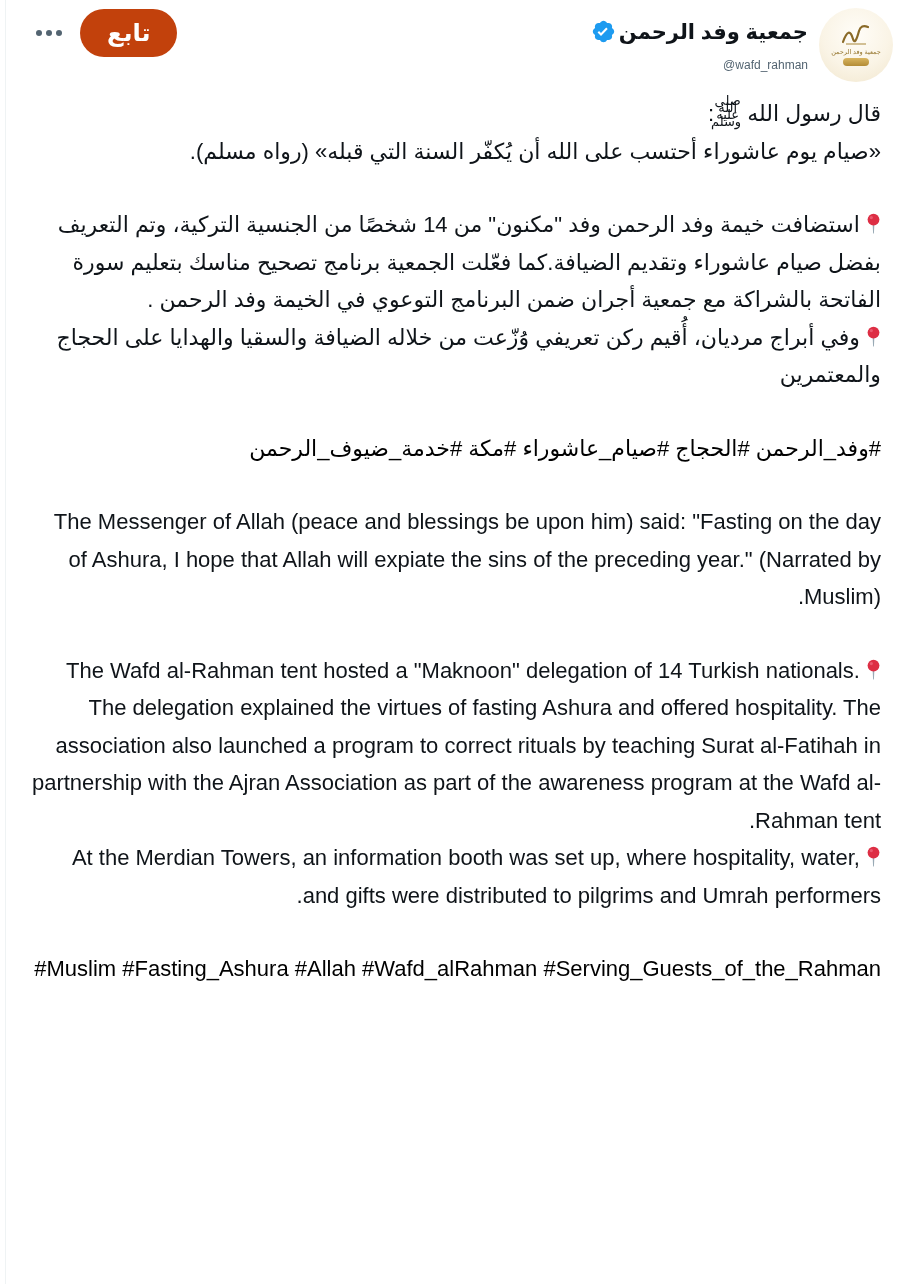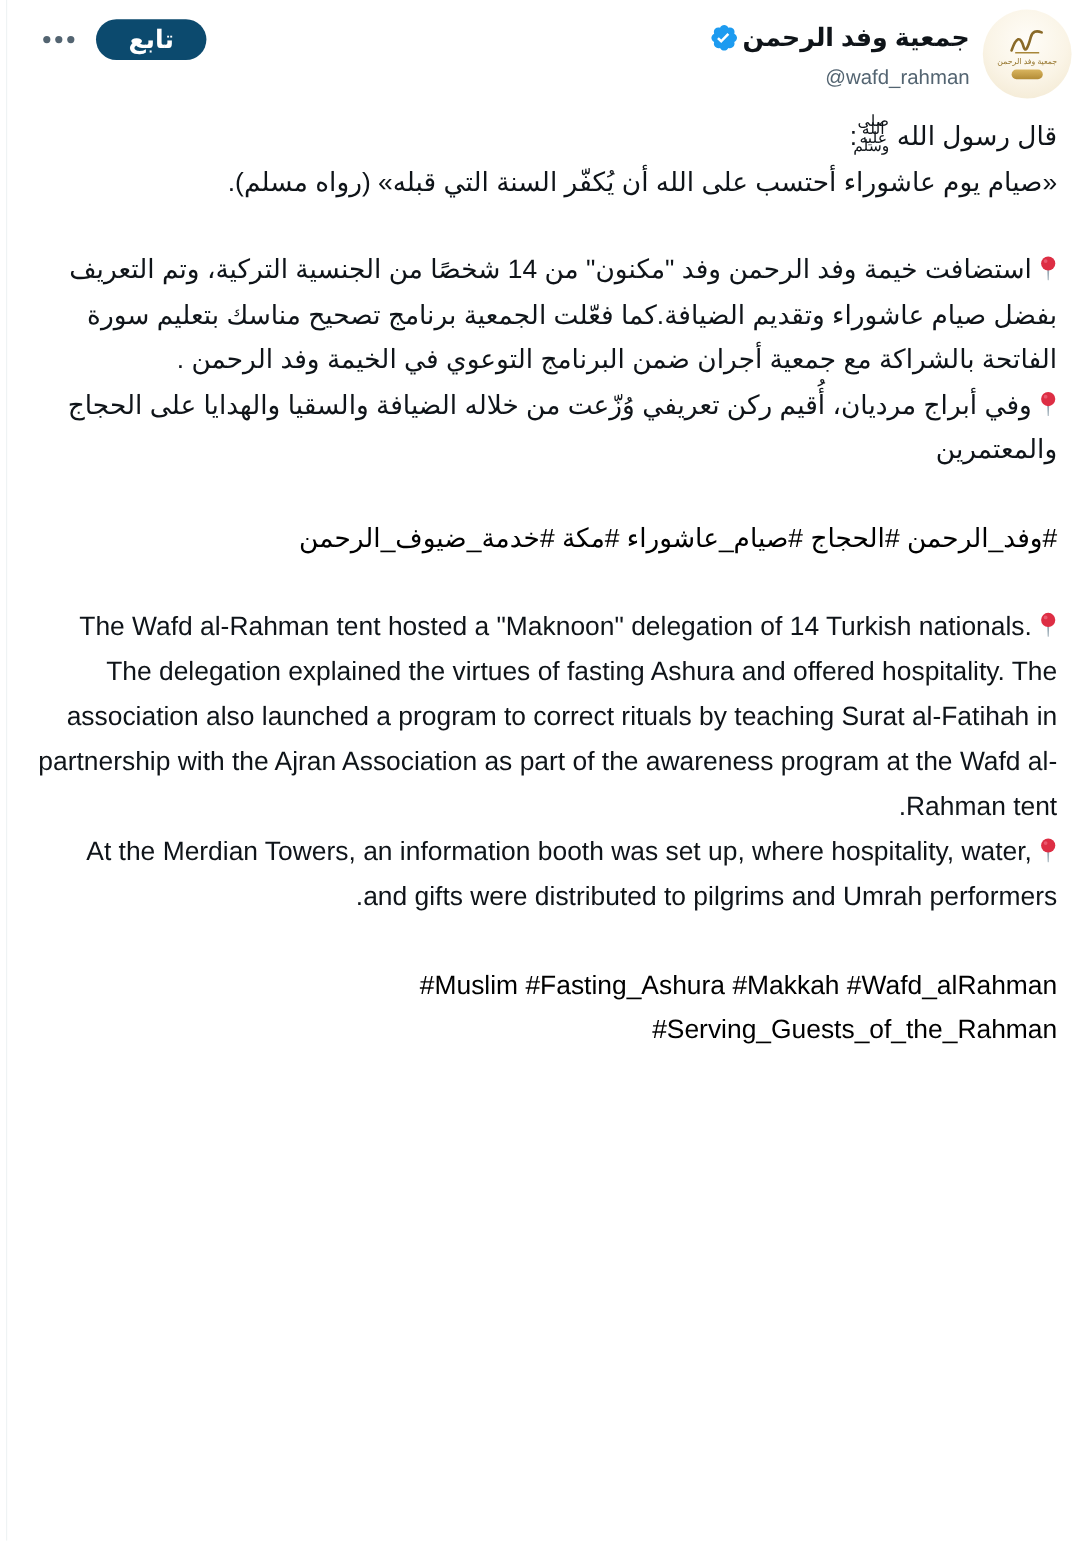--- a/index.html
+++ b/index.html
@@ -11,31 +11,31 @@
     margin-left:5px;height:1284px;box-sizing:border-box;
     border-left:1px solid #eff3f4;
     padding:8px 8px 0 24px;
   }
   
   .header{display:flex;align-items:flex-start;}
   .controls{display:flex;align-items:center;gap:12px;height:50px;}
   .more{display:flex;gap:4px;align-items:center;padding:6px;cursor:pointer;}
   .more .dot{width:6px;height:6px;border-radius:50%;background:#536471;}
   .follow{
-    background:#0c4a6e;color:#fff;border:none;border-radius:24px;
-    height:34px;padding:0 27px;font-size:21px;font-weight:700;
+    background:#c2410c;color:#fff;border:none;border-radius:24px;
+    height:48px;padding:0 27px;font-size:24px;font-weight:700;
     font-family:inherit;cursor:pointer;
   }
   .right{margin-left:auto;display:flex;gap:11px;align-items:center;}
   .user{display:flex;flex-direction:column;align-items:flex-end;padding-top:5px;}
   .nameline{display:flex;align-items:center;gap:3px;}
   .vbadge{display:inline-flex;}
   .vbadge svg{display:block;}
   .name{font-weight:700;font-size:21px;line-height:26px;}
-  .handle{color:#536471;font-size:17px;line-height:24px;margin-top:8px;}
+  .handle{color:#536471;font-size:12px;line-height:24px;margin-top:8px;}
   .avatar{
     width:74px;height:74px;border-radius:50%;flex:0 0 74px;
     background:radial-gradient(circle at 50% 35%,#fffdf8 0%,#faf4e6 55%,#f1e6cd 100%);
     display:flex;flex-direction:column;align-items:center;justify-content:center;
     gap:2px;overflow:hidden;cursor:pointer;
   }
   .logo-mark svg{display:block;}
   .logo-text{font-size:6.5px;line-height:7px;color:#96762e;white-space:nowrap;}
   .logo-pill{width:26px;height:8px;border-radius:4px;background:linear-gradient(#d9b55f,#b38c36);margin-top:1px;}
   
@@ -101,25 +101,26 @@
       <p class="para" dir="rtl"><span class="pin"><svg width="15" height="22" viewBox="0 0 16 23">
             <path d="M7.1 12 L8.9 12 L8.45 21.3 a.45 .45 0 0 1 -.9 0 Z" fill="#99aab5"></path>
             <circle cx="8" cy="6.8" r="6.3" fill="#dd2e44"></circle>
             <circle cx="5.7" cy="4.6" r="1.7" fill="#ea596e"></circle>
           </svg></span> استضافت خيمة وفد الرحمن وفد "مكنون" من 14 شخصًا من الجنسية التركية، وتم التعريف بفضل صيام عاشوراء وتقديم الضيافة.كما فعّلت الجمعية برنامج تصحيح مناسك  بتعليم سورة الفاتحة بالشراكة مع جمعية أجران ضمن البرنامج التوعوي في الخيمة وفد الرحمن .<br><span class="pin"><svg width="15" height="22" viewBox="0 0 16 23">
             <path d="M7.1 12 L8.9 12 L8.45 21.3 a.45 .45 0 0 1 -.9 0 Z" fill="#99aab5"></path>
             <circle cx="8" cy="6.8" r="6.3" fill="#dd2e44"></circle>
             <circle cx="5.7" cy="4.6" r="1.7" fill="#ea596e"></circle>
           </svg></span> وفي أبراج مرديان، أُقيم ركن تعريفي وُزّعت من خلاله الضيافة والسقيا والهدايا على الحجاج والمعتمرين</p>
       <p class="para tags" dir="rtl"><a class="taglink" dir="rtl" href="#">#وفد_الرحمن</a> <a class="taglink" dir="rtl" href="#">#الحجاج</a> <a class="taglink" dir="rtl" href="#">#صيام_عاشوراء</a> <a class="taglink" dir="rtl" href="#">#مكة</a> <a class="taglink" dir="rtl" href="#">#خدمة_ضيوف_الرحمن</a></p>
+      <p class="para" dir="rtl">The Messenger of Allah (peace and blessings be upon him) said: "Fasting on the day of Ashura, I hope that Allah will expiate the sins of the preceding year." (Narrated by Muslim).</p>
       <p class="para" dir="rtl"><span class="pin"><svg width="15" height="22" viewBox="0 0 16 23">
             <path d="M7.1 12 L8.9 12 L8.45 21.3 a.45 .45 0 0 1 -.9 0 Z" fill="#99aab5"></path>
             <circle cx="8" cy="6.8" r="6.3" fill="#dd2e44"></circle>
             <circle cx="5.7" cy="4.6" r="1.7" fill="#ea596e"></circle>
           </svg></span> The Wafd al-Rahman tent hosted a "Maknoon" delegation of 14 Turkish nationals. The delegation explained the virtues of fasting Ashura and offered hospitality. The association also launched a program to correct rituals by teaching Surat al-Fatihah in partnership with the Ajran Association as part of the awareness program at the Wafd al-Rahman tent.<br><span class="pin"><svg width="15" height="22" viewBox="0 0 16 23">
             <path d="M7.1 12 L8.9 12 L8.45 21.3 a.45 .45 0 0 1 -.9 0 Z" fill="#99aab5"></path>
             <circle cx="8" cy="6.8" r="6.3" fill="#dd2e44"></circle>
             <circle cx="5.7" cy="4.6" r="1.7" fill="#ea596e"></circle>
           </svg></span> At the Merdian Towers, an information booth was set up, where hospitality, water, and gifts were distributed to pilgrims and Umrah performers.</p>
-      <p class="para tags" dir="ltr"><a class="taglink" dir="ltr" href="#">#Muslim</a> <a class="taglink" dir="ltr" href="#">#Fasting_Ashura</a> <a class="taglink" dir="ltr" href="#">#Makkah</a> <a class="taglink" dir="ltr" href="#">#Wafd_alRahman</a> <a class="taglink" dir="ltr" href="#">#Serving_Guests_of_the_Rahman</a></p>
+      <p class="para tags" dir="ltr"><a class="taglink" dir="ltr" href="#">#Muslim</a> <a class="taglink" dir="ltr" href="#">#Fasting_Ashura</a> <a class="taglink" dir="ltr" href="#">#Allah</a> <a class="taglink" dir="ltr" href="#">#Wafd_alRahman</a> <a class="taglink" dir="ltr" href="#">#Serving_Guests_of_the_Rahman</a></p>
     </div>
 
 </div>
 
 </body></html>

